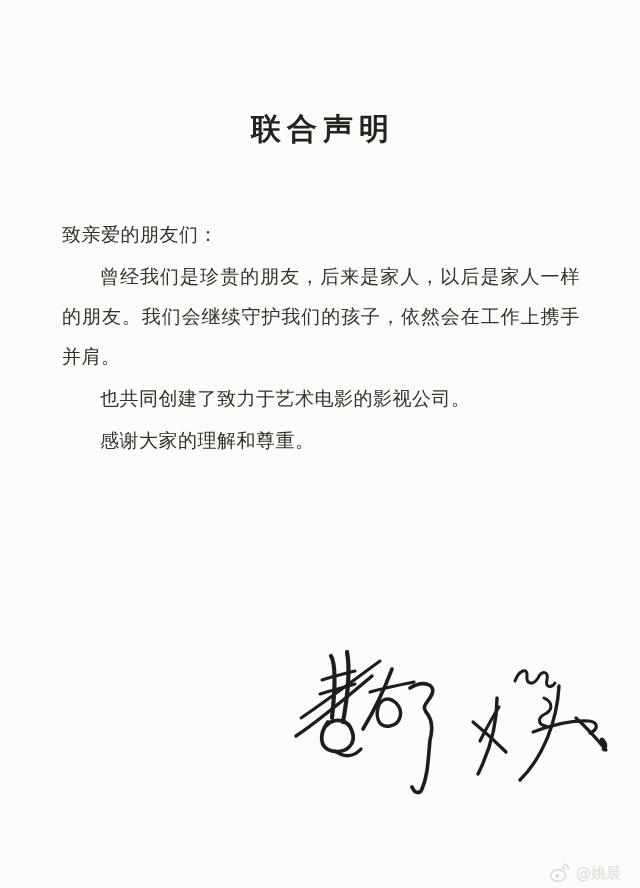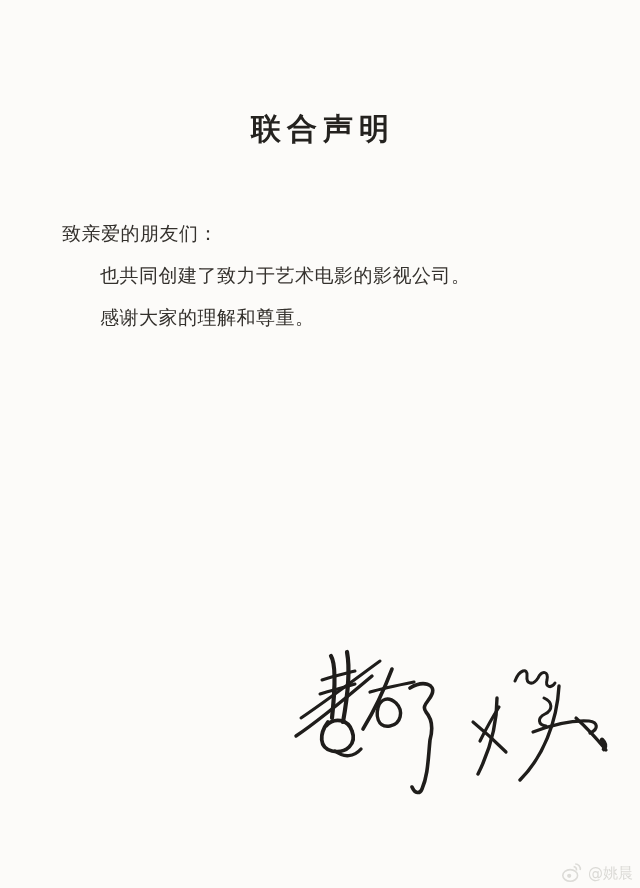--- a/index.html
+++ b/index.html
@@ -20,21 +20,20 @@
     text-align:center;
     font-size:30px;
     line-height:46px;
     font-weight:700;
     letter-spacing:6px;
     text-indent:6px;
     color:#24221f;
   }
   .doc-body{
     margin:62px 60px 0 62px;
-    font-family:Liberation Serif, serif;
   }
   .doc-body p{
     margin:0 0 2px 0;
     font-size:19px;
     line-height:40px;
     letter-spacing:0.5px;
     color:#34312d;
     text-align:justify;
   }
   p.salutation{text-indent:0;}
@@ -46,40 +45,41 @@
   }
   .signature-block svg{display:block;}
   .sig-stroke{
     fill:none;
     stroke:#1f1d1b;
     stroke-linecap:round;
     stroke-linejoin:round;
   }
   .watermark{
     position:absolute;
-    right:7px;bottom:5px;
+    right:19px;bottom:5px;
     display:flex;
     align-items:center;
     gap:3px;
     color:#dbdad6;
     font-size:15px;
     font-family:"DejaVu Sans","Liberation Sans",sans-serif;
     user-select:none;
   }
   .watermark svg{display:block;opacity:.95;}
 </style>
 </head>
 <body>
 
 <div class="paper">
 
   <h1 class="doc-title">联合声明</h1>
 
   <div class="doc-body">
     <p class="salutation">致亲爱的朋友们：</p>
+    <p class="para">曾经我们是珍贵的朋友，后来是家人，以后是家人一样的朋友。我们会继续守护我们的孩子，依然会在工作上携手并肩。</p>
     <p class="para">也共同创建了致力于艺术电影的影视公司。</p>
     <p class="para">感谢大家的理解和尊重。</p>
   </div>
 
   <div class="signature-block">
     <svg width="340" height="182" viewBox="0 0 340 182" xmlns="http://www.w3.org/2000/svg">
 
       <g aria-label="曹郁">
         <path class="sig-stroke" stroke-width="3.4" d="M14,108 C38,92 64,70 90,48"></path>
         <path class="sig-stroke" stroke-width="3.0" d="M19,90 C44,73 72,52 98,33"></path>

